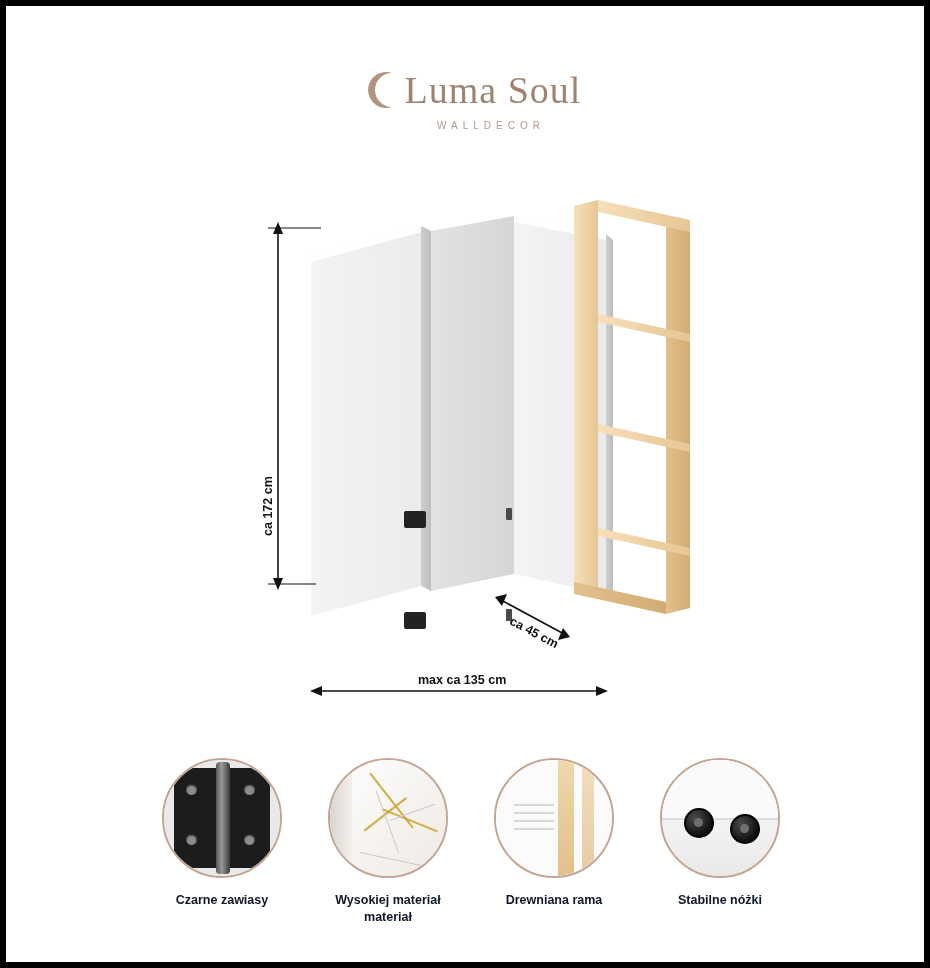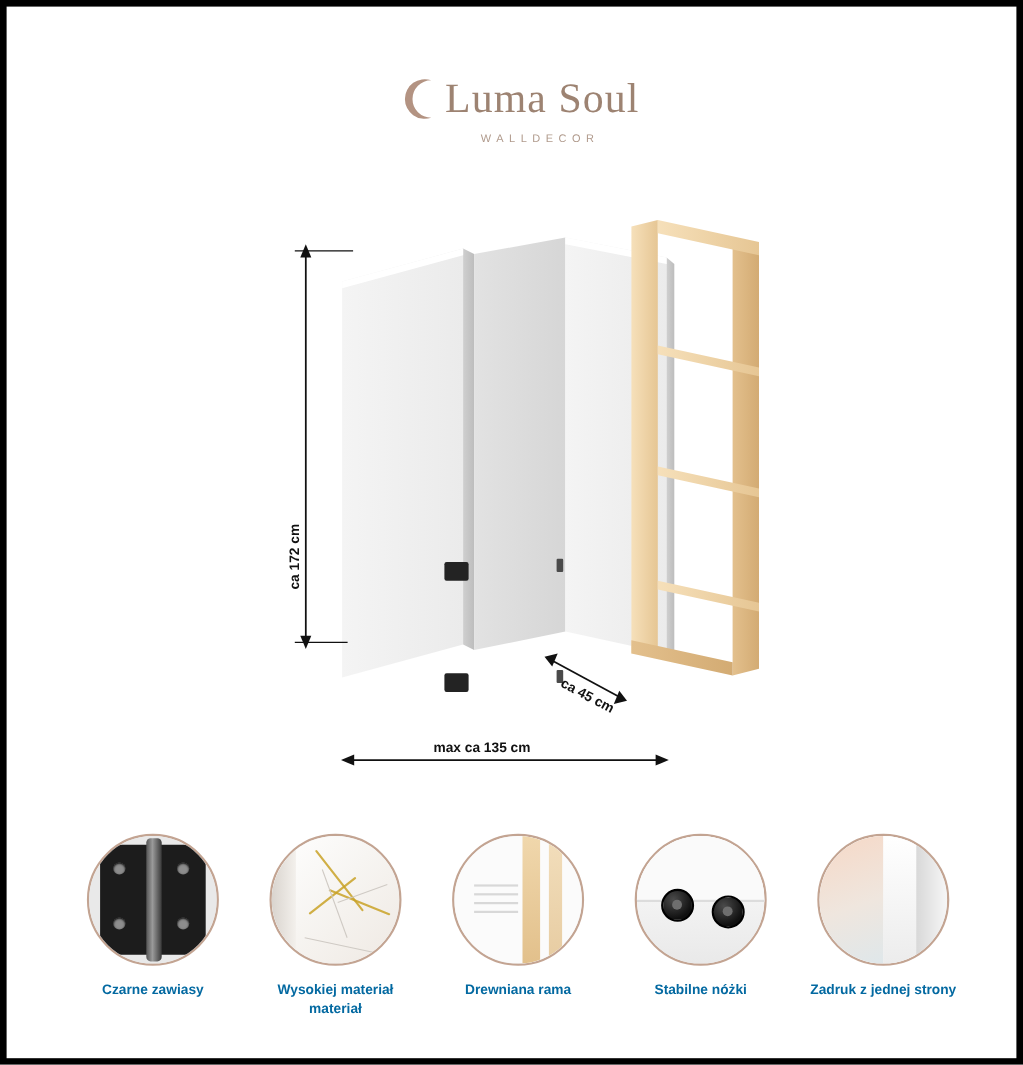--- a/index.html
+++ b/index.html
@@ -74,21 +74,21 @@
     color: #111;
     white-space: nowrap;
   }
   #label-height {
     left: 255px;
     top: 340px;
     transform: rotate(-90deg);
     transform-origin: left top;
   }
   #label-width {
-    left: 388px;
+    left: 412px;
     top: 477px;
   }
   #label-depth {
     left: 508px;
     top: 418px;
     transform: rotate(28deg);
     transform-origin: left top;
   }
 
   
@@ -113,21 +113,21 @@
     border: 2px solid #c3a492;
     overflow: hidden;
     position: relative;
     background: #f2f2f2;
   }
   .f-caption {
     margin-top: 14px;
     font-size: 12.5px;
     font-weight: bold;
     line-height: 1.35;
-    color: #0369a1;
+    color: #0f172a;
   }
 
   
   .hinge-bg { position:absolute; inset:0; background:#e9e9e9; }
   .hinge-plate {
     position: absolute;
     background: #1c1c1c;
     border-radius: 3px;
   }
   .hinge-hole {
@@ -366,24 +366,15 @@
     <div class="feature">
       <div class="f-circle">
         <div class="feet-bg"></div>
         <div class="feet-panel"></div>
         <div class="foot" style="left:22px; top:48px;"></div>
         <div class="foot" style="left:68px; top:54px;"></div>
       </div>
       <div class="f-caption">Stabilne nóżki</div>
     </div>
 
-    <div class="feature">
-      <div class="f-circle">
-        <div class="ps-bg"></div>
-        <div class="ps-front" style="left:0; top:0; width:58px; height:116px;"></div>
-        <div class="ps-side" style="left:58px; top:0; width:30px; height:116px;"></div>
-        <div class="ps-shadow" style="left:88px; top:0; width:28px; height:116px;"></div>
-      </div>
-      <div class="f-caption">Zadruk z jednej strony</div>
-    </div>
 
   </div>
 </div>
 
 </body></html>

